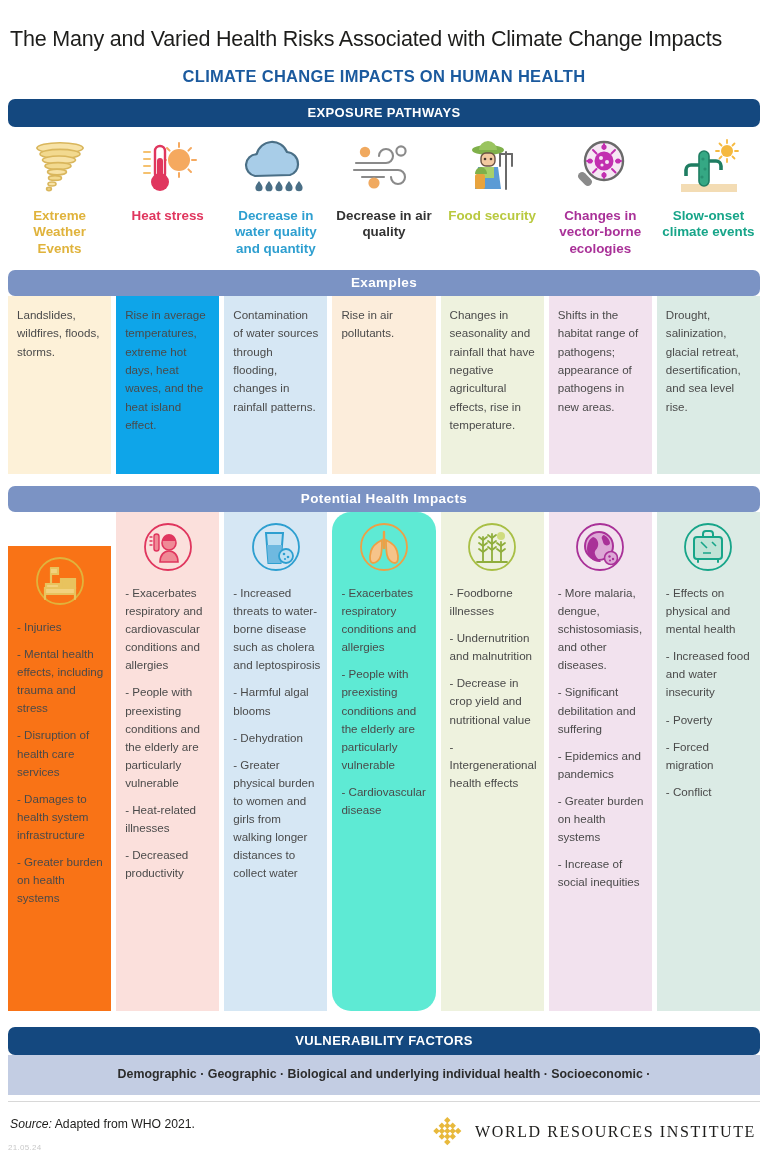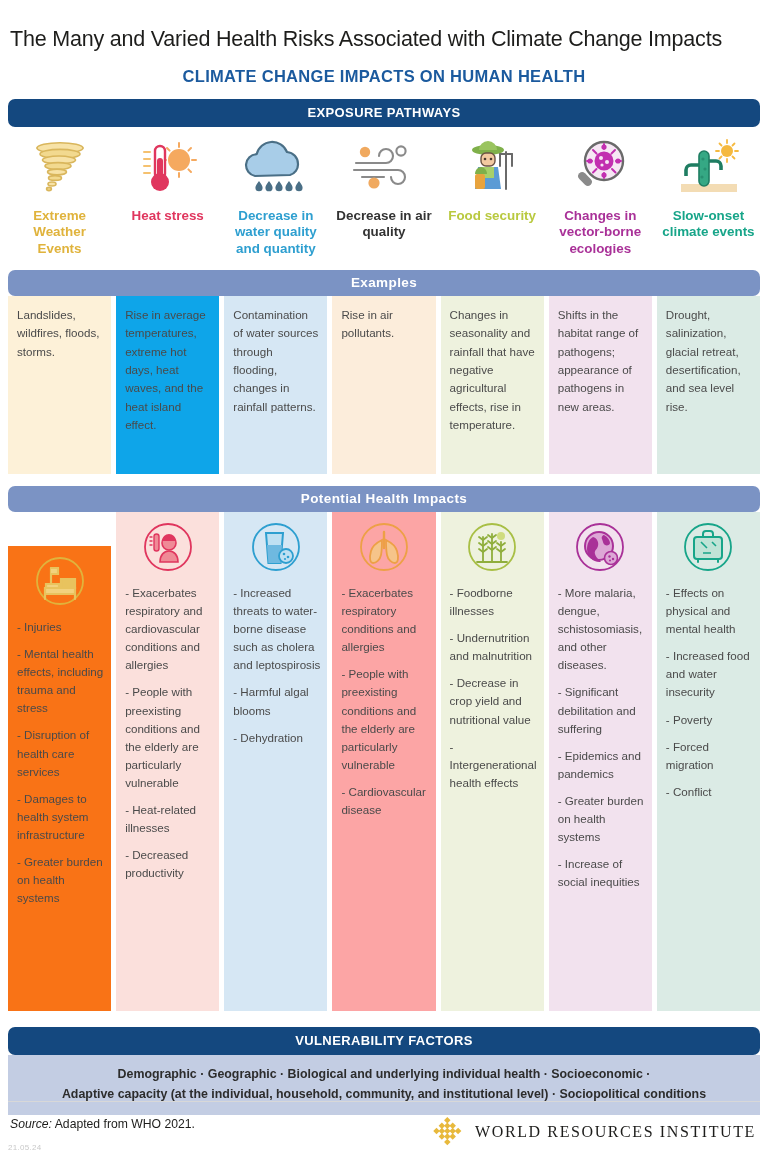--- a/index.html
+++ b/index.html
@@ -379,23 +379,24 @@
               <circle cx="35" cy="34" r="1.3"></circle>
               <circle cx="39" cy="37" r="1.3"></circle>
               <circle cx="36" cy="39" r="1.1"></circle>
             </g>
    </svg>
         </div>
         <div class="impact-list">
           <div>- Increased threats to water-borne disease such as cholera and leptospirosis</div>
           <div>- Harmful algal blooms</div>
           <div>- Dehydration</div>
-        </div>
-      </div>
-      <div class="col" style="background: #fca5a5;">
+          <div>- Greater physical burden to women and girls from walking longer distances to collect water</div>
+        </div>
+      </div>
+      <div class="col" style="background: #5eead4; border-radius: 19px;">
         <div class="impact-icon">
           <svg width="54" height="54" viewBox="0 0 54 54">
       <circle cx="27" cy="27" r="23" fill="none" stroke="#eda046" stroke-width="1.8"></circle>
       <path d="M27 12v16" stroke="#eda046" stroke-width="2.4" fill="none" stroke-linecap="round"></path>
       <path d="M25 20c-2 1-9 4-11 11s-1 12 2 12 7-3 8-8 1-15 1-15z" fill="#f6c48a" stroke="#eda046" stroke-width="1.8"></path>
       <path d="M29 20c2 1 9 4 11 11s1 12-2 12-7-3-8-8-1-15-1-15z" fill="#f6c48a" stroke="#eda046" stroke-width="1.8"></path>
    </svg>
         </div>
         <div class="impact-list">
           <div>- Exacerbates respiratory conditions and allergies</div>
@@ -466,21 +467,20 @@
           <div>- Forced migration</div>
           <div>- Conflict</div>
         </div>
       </div>
     </div>
 
   <div class="vuln-wrap">
     <div class="bar bar-dark">VULNERABILITY FACTORS</div>
     <div class="vuln-body">
       <div>Demographic  ·  Geographic  ·  Biological and underlying individual health  ·  Socioeconomic  ·</div>
-      <div>Adaptive capacity (at the individual, household, community, and institutional level)  ·  Sociopolitical conditions</div>
     </div>
   </div>
 
   <div class="footer">
     <div class="footer-line"></div>
     <div class="source">
       <em>Source:</em>
       <span>Adapted from WHO 2021.</span>
     </div>
     <div class="datestamp">21.05.24</div>

